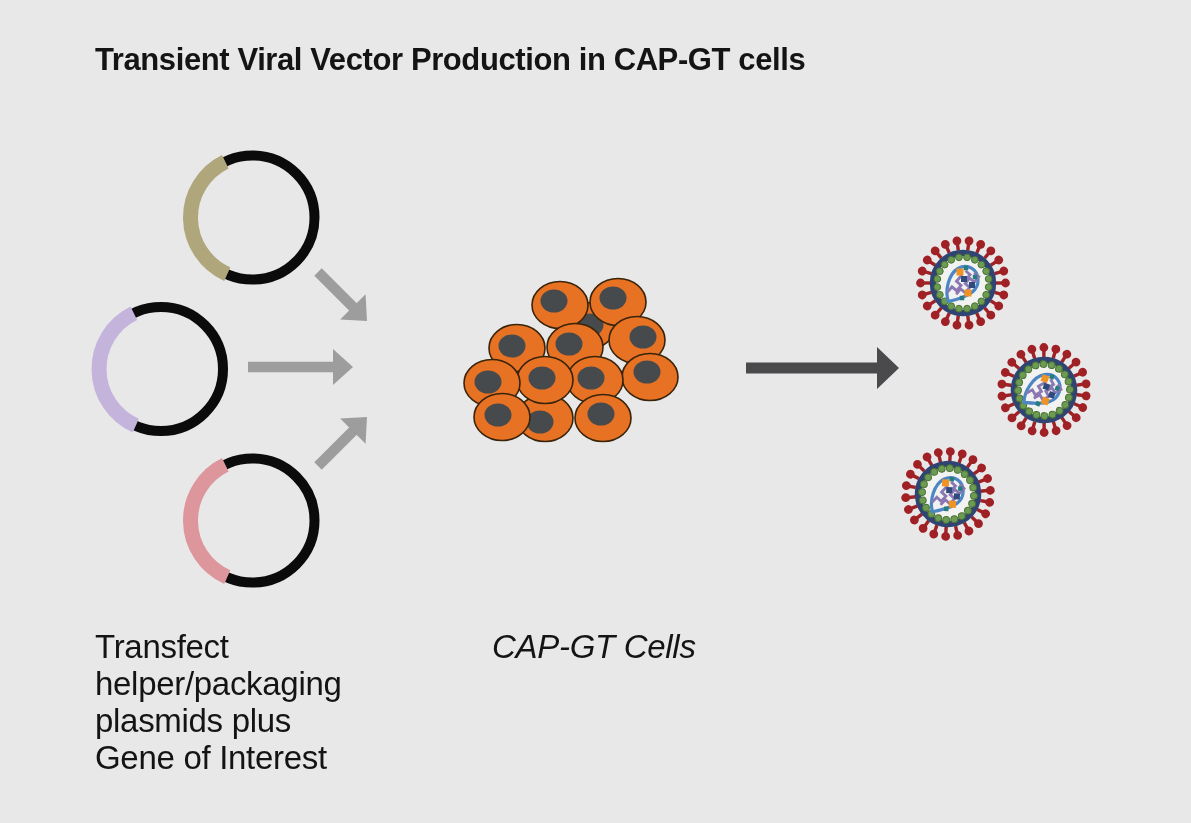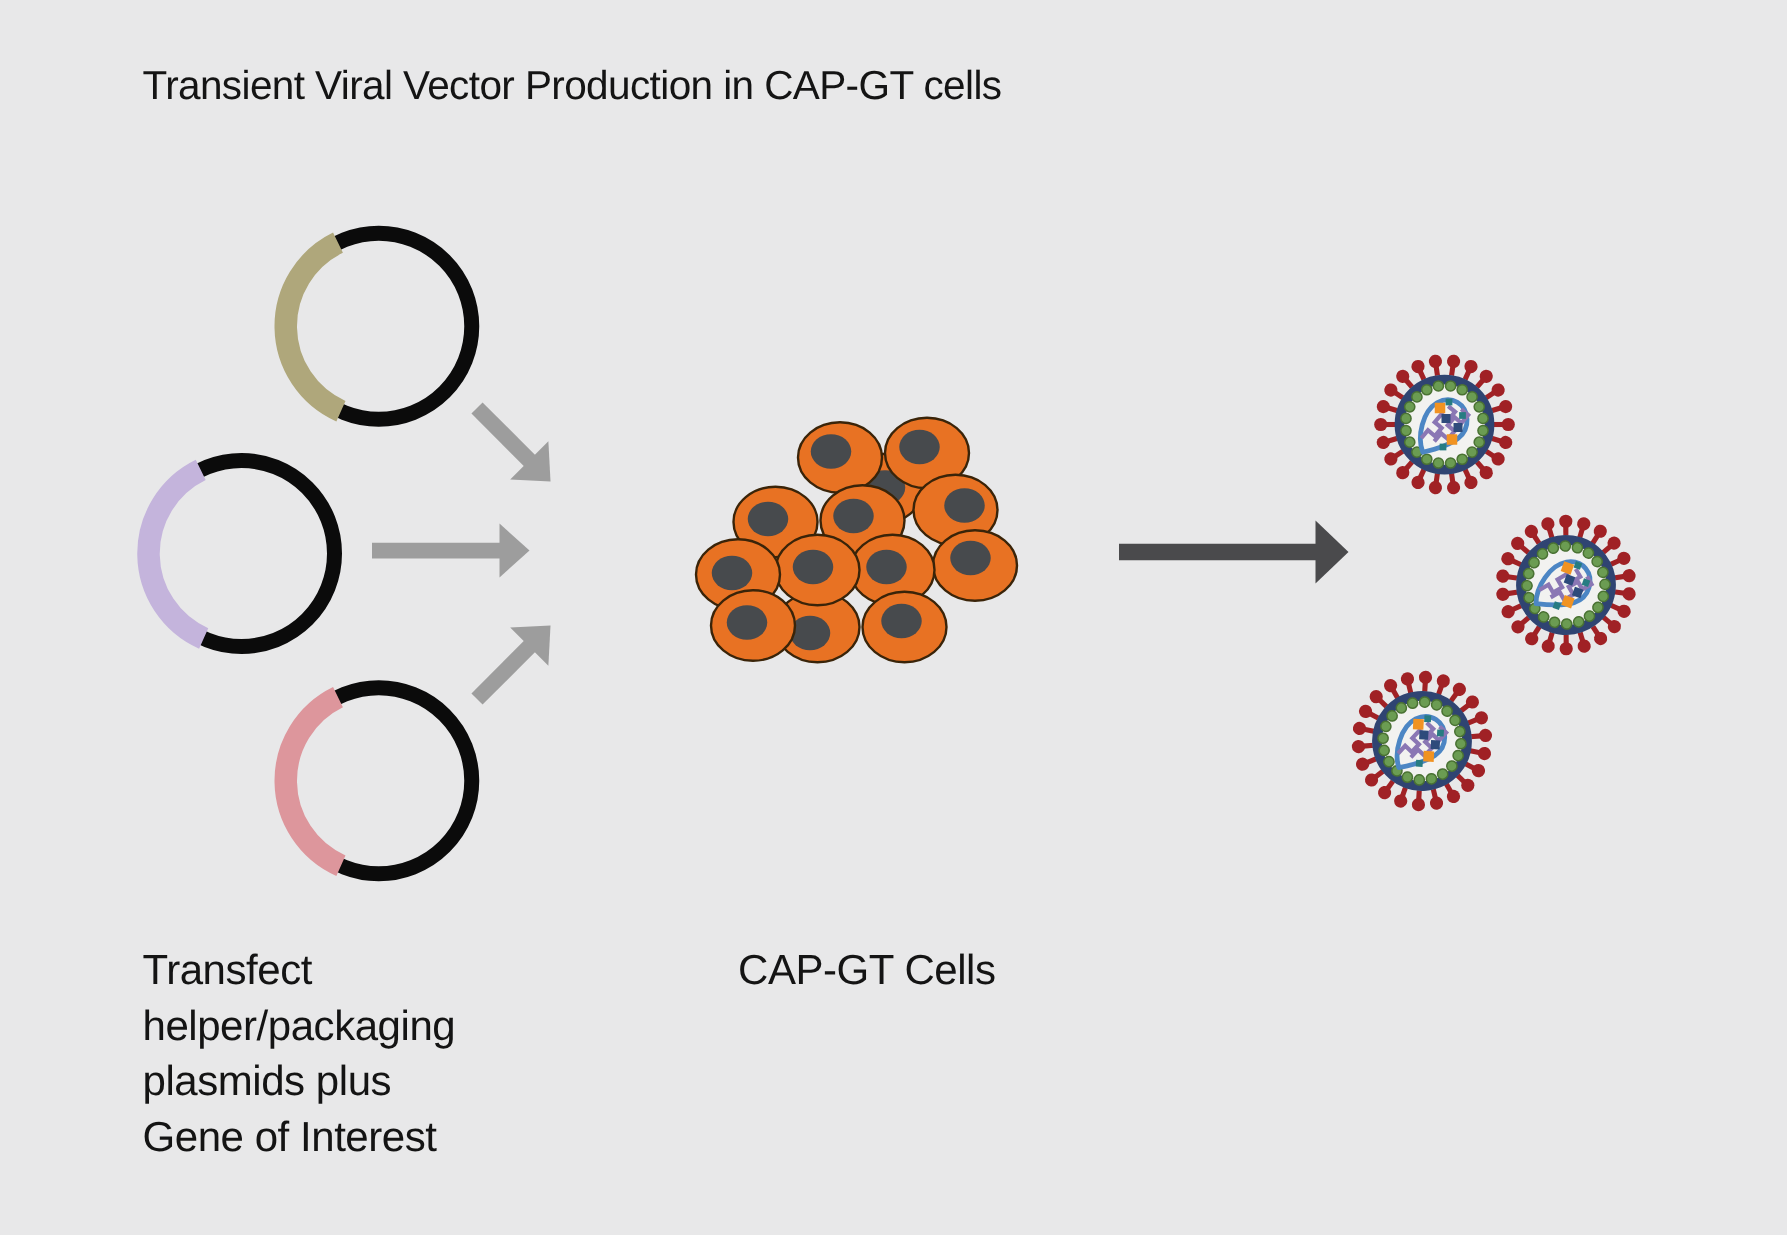--- a/index.html
+++ b/index.html
@@ -5,28 +5,28 @@
   html,body{margin:0;padding:0;}
   body{
     width:1191px;height:823px;position:relative;overflow:hidden;
     background:#E8E8E9;
     font-family:"Liberation Sans", sans-serif;
     color:#141414;
   }
   .canvas{position:absolute;inset:0;}
   .title{
     position:absolute;left:95px;top:42px;margin:0;
-    font-size:27px;font-weight:400;letter-spacing:-0.4px;color:#141414;text-align:right;
+    font-size:31px;font-weight:700;letter-spacing:-0.4px;color:#141414;text-align:right;
   }
   .cap{
-    position:absolute;font-size:28px;line-height:37px;letter-spacing:-0.3px;
+    position:absolute;font-size:33px;line-height:37px;letter-spacing:-0.3px;
     color:#141414;white-space:pre-line;
   }
   #label-step1{left:95px;top:628px;width:280px;}
-  #label-step2{left:492px;top:628px;}
+  #label-step2{left:492px;top:628px;font-style:italic;}
   #label-step3{left:898px;top:628px;}
   svg{position:absolute;left:0;top:0;}
 </style>
 </head>
 <body style="background: rgb(232, 232, 233);">
 
 <div class="canvas">
   <h1 class="title">Transient Viral Vector Production in CAP-GT cells</h1>
 
   <svg id="diagram" width="1191" height="823" viewBox="0 0 1191 823">

